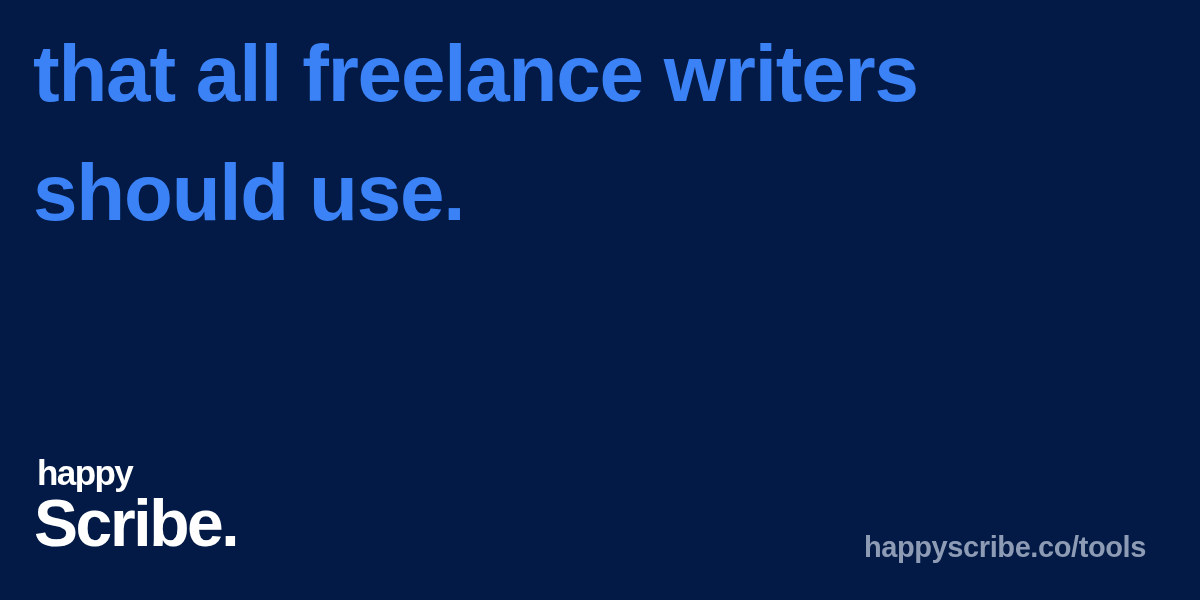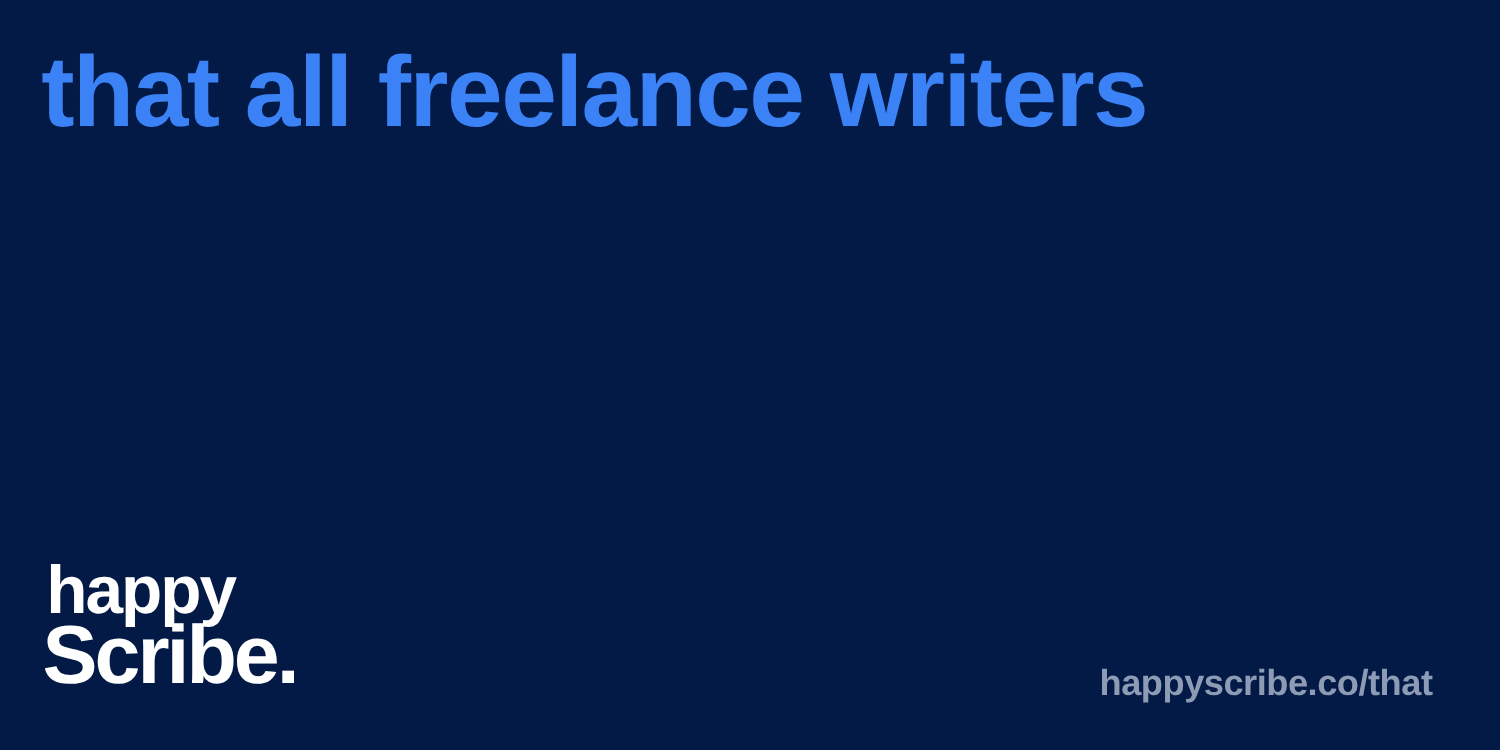--- a/index.html
+++ b/index.html
@@ -51,21 +51,21 @@
     width: 300px;
     height: 118px;
   }
 
   #logo-happy {
     position: absolute;
     left: 3px;
     top: 0px;
     font-family: "Liberation Sans", sans-serif;
     font-weight: 700;
-    font-size: 54px;
+    font-size: 35px;
     line-height: 41px;
     letter-spacing: -1.6px;
     color: #FFFFFF;
     white-space: nowrap;
   }
 
   #logo-scribe {
     position: absolute;
     left: 0px;
     top: 38px;
@@ -93,22 +93,23 @@
     text-align: right;
   }
 </style>
 </head>
 <body>
 
 <div id="card">
 
   <div id="headline">
     <span class="head-line">that all freelance writers</span>
+    <span class="head-line">should use.</span>
   </div>
 
   <div id="logo">
     <span id="logo-happy">happy</span>
     <span id="logo-scribe">Scribe.</span>
   </div>
 
-  <div id="url">happyscribe.co/that</div>
+  <div id="url">happyscribe.co/tools</div>
 
 </div>
 
 </body></html>

